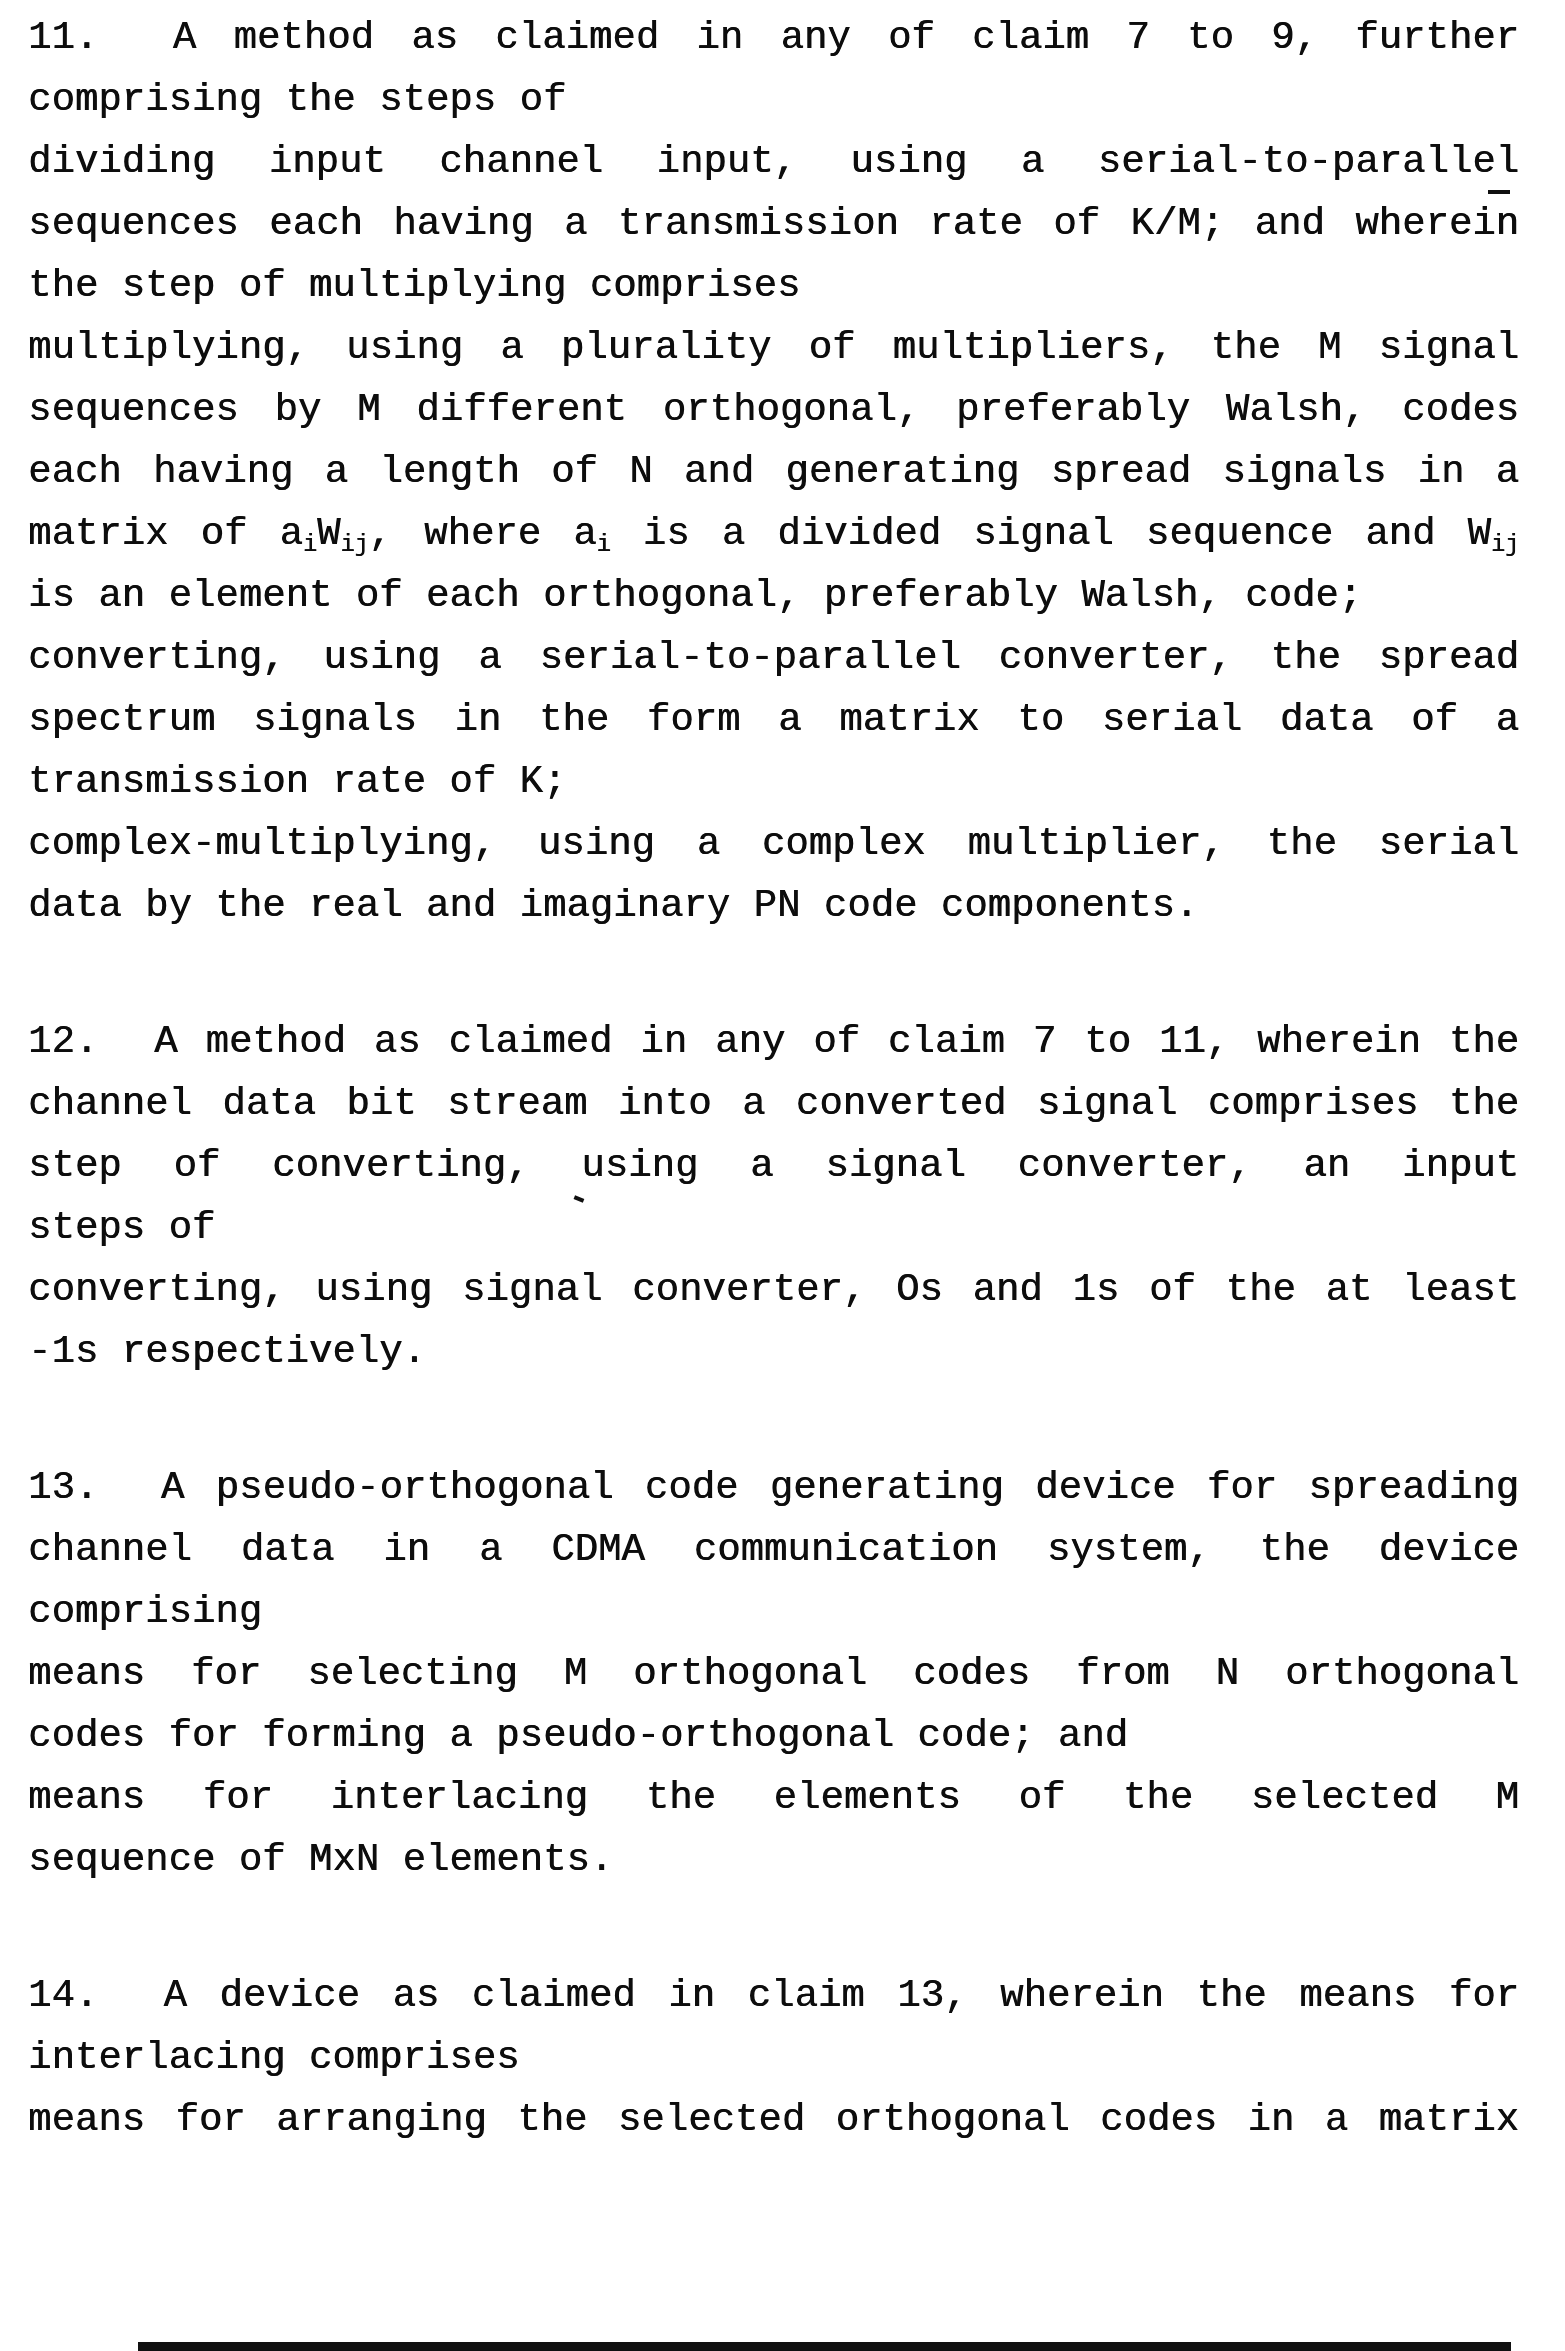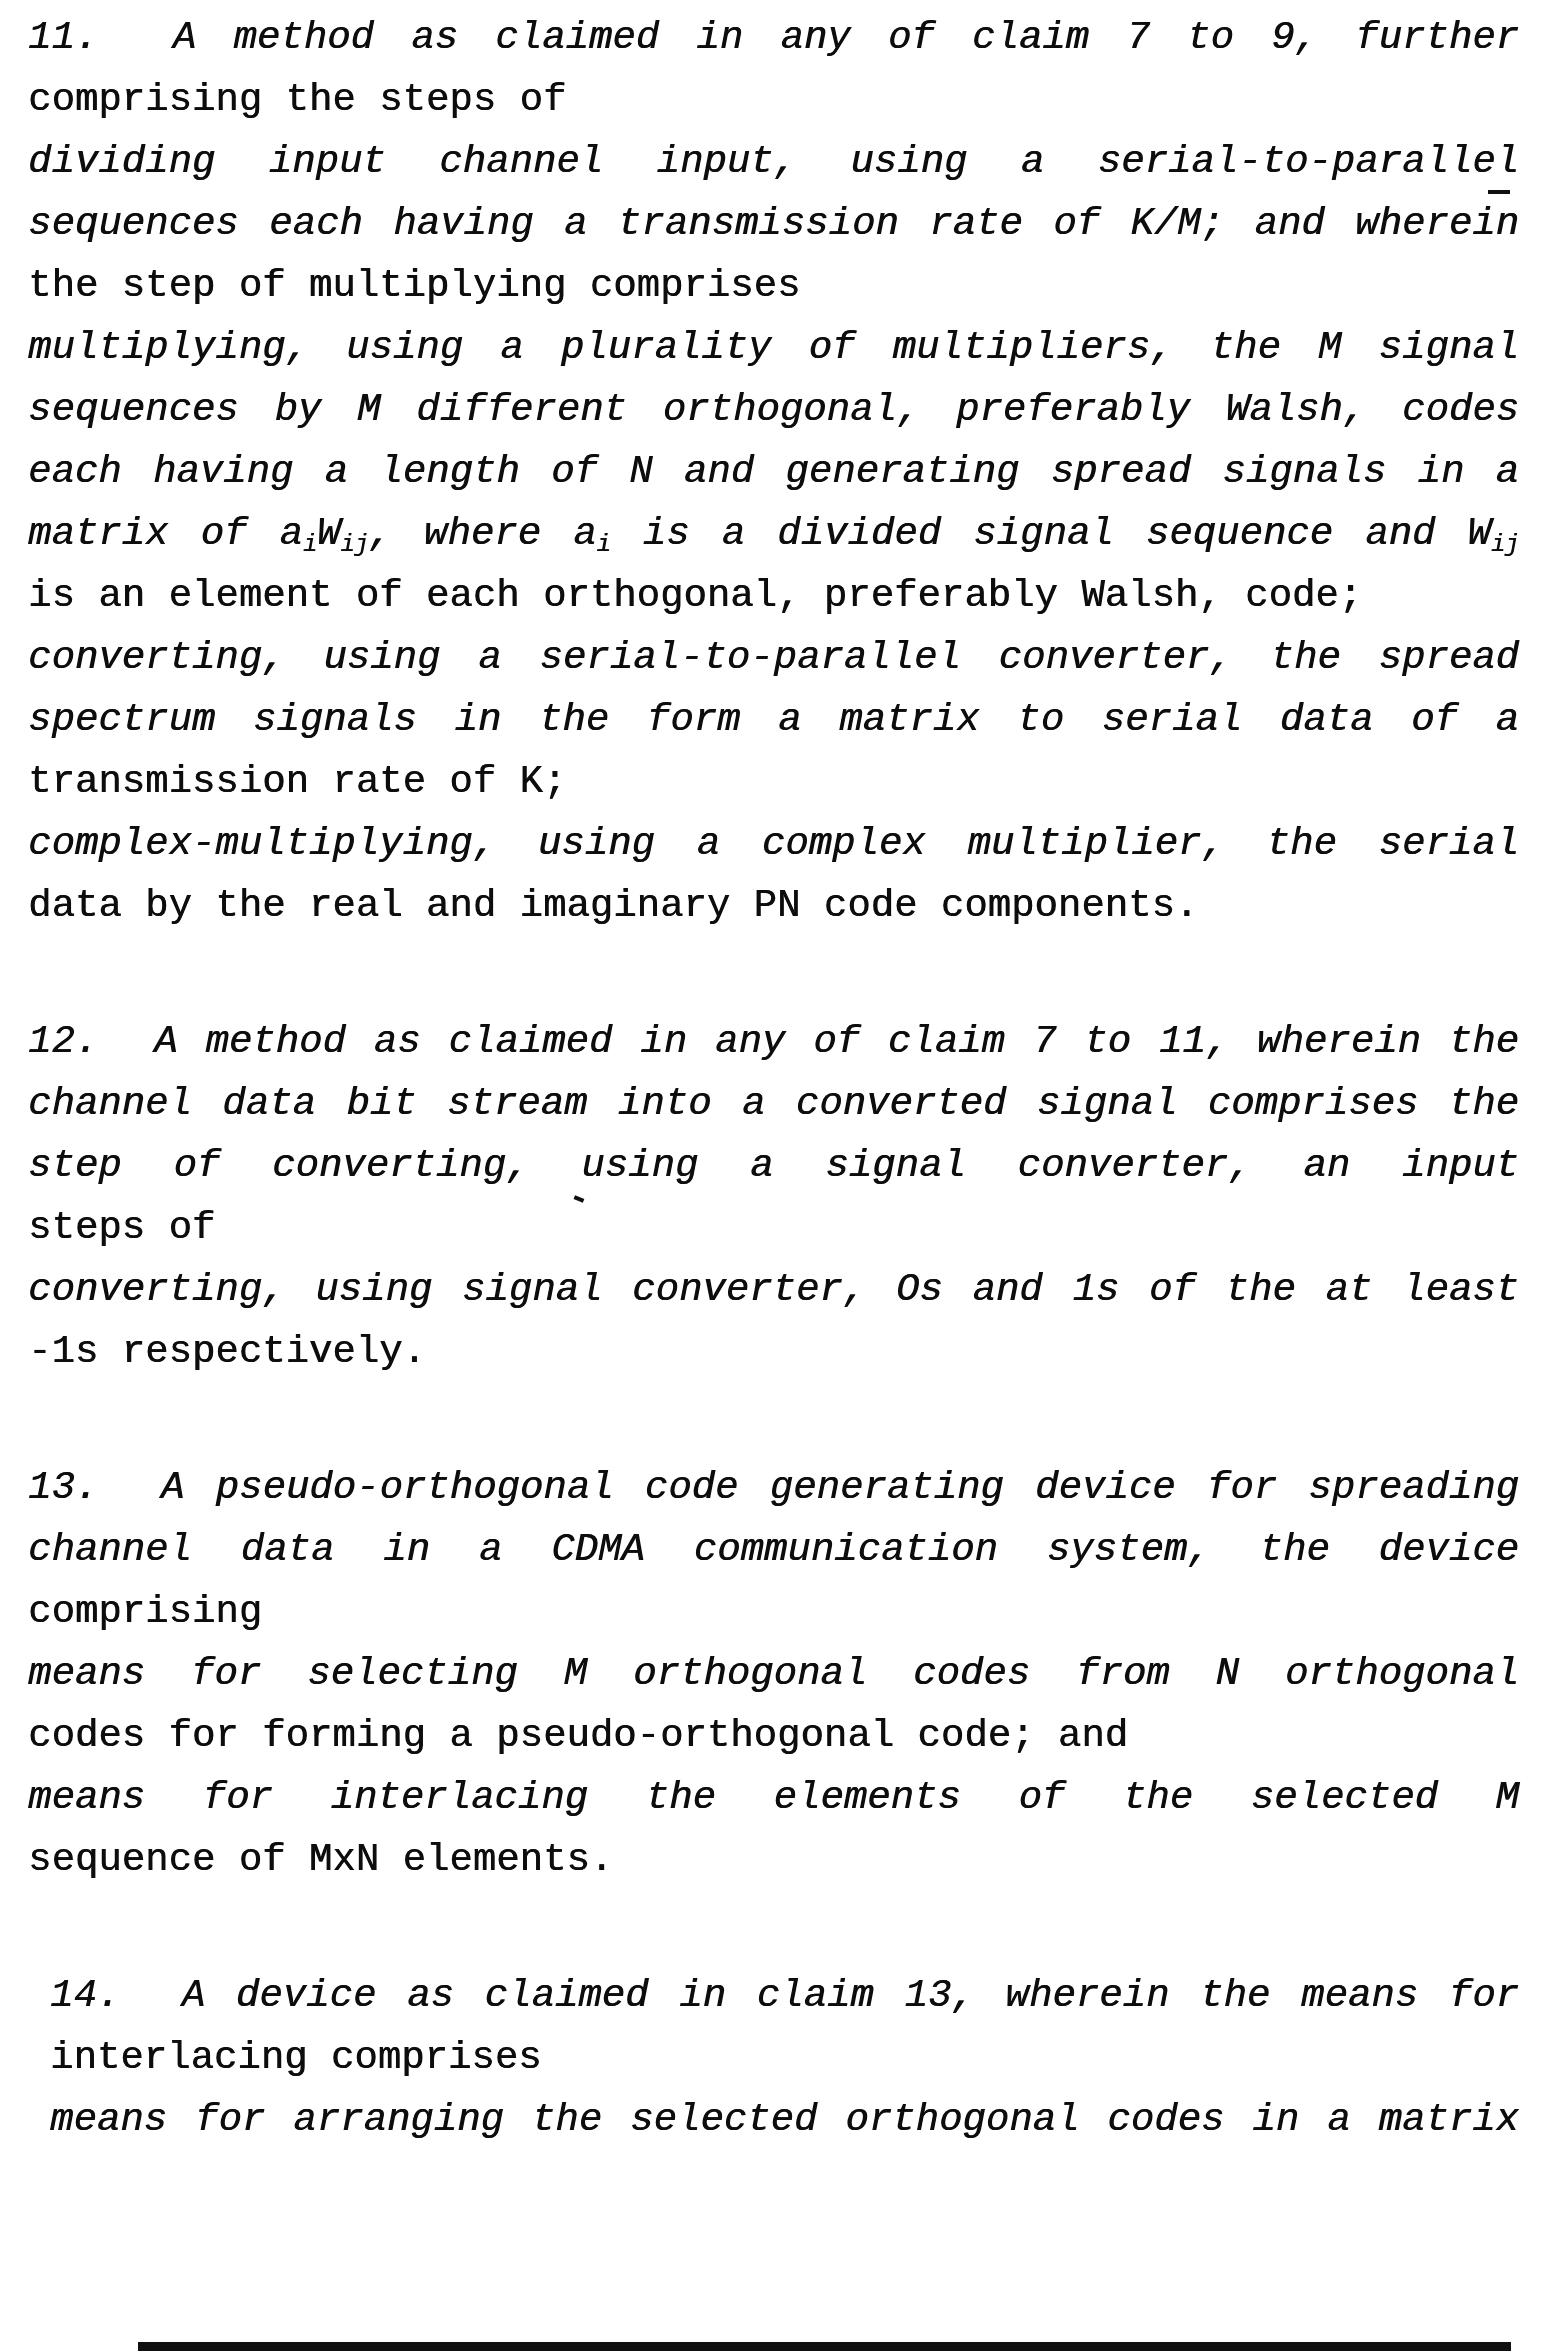--- a/index.html
+++ b/index.html
@@ -15,33 +15,32 @@
     background: #ffffff;
     color: #0d0d0d;
     overflow: hidden;
   }
   .claims {
     position: absolute;
     left: 28px; top: 7.4px;
     width: 1491px;
   }
   .claim { margin: 0 0 74px 0; }
-  .claim:last-child { margin-bottom: 0; margin-left: 22px; }
+  .claim:last-child { margin-bottom: 0; }
   .line {
     font-size: 39px;
     line-height: 62px;
     white-space: normal;
     color: #0d0d0d;
     
     text-shadow: 0.6px 0 0 currentColor;
   }
   .line.j {
     text-align: justify;
     text-align-last: justify;
-    font-style: italic;
   }
   sub {
     font-size: 0.60em;
     vertical-align: -0.30em;
     line-height: 0;
   }
   .artifact {
     position: absolute;
     background: #101010;
   }

